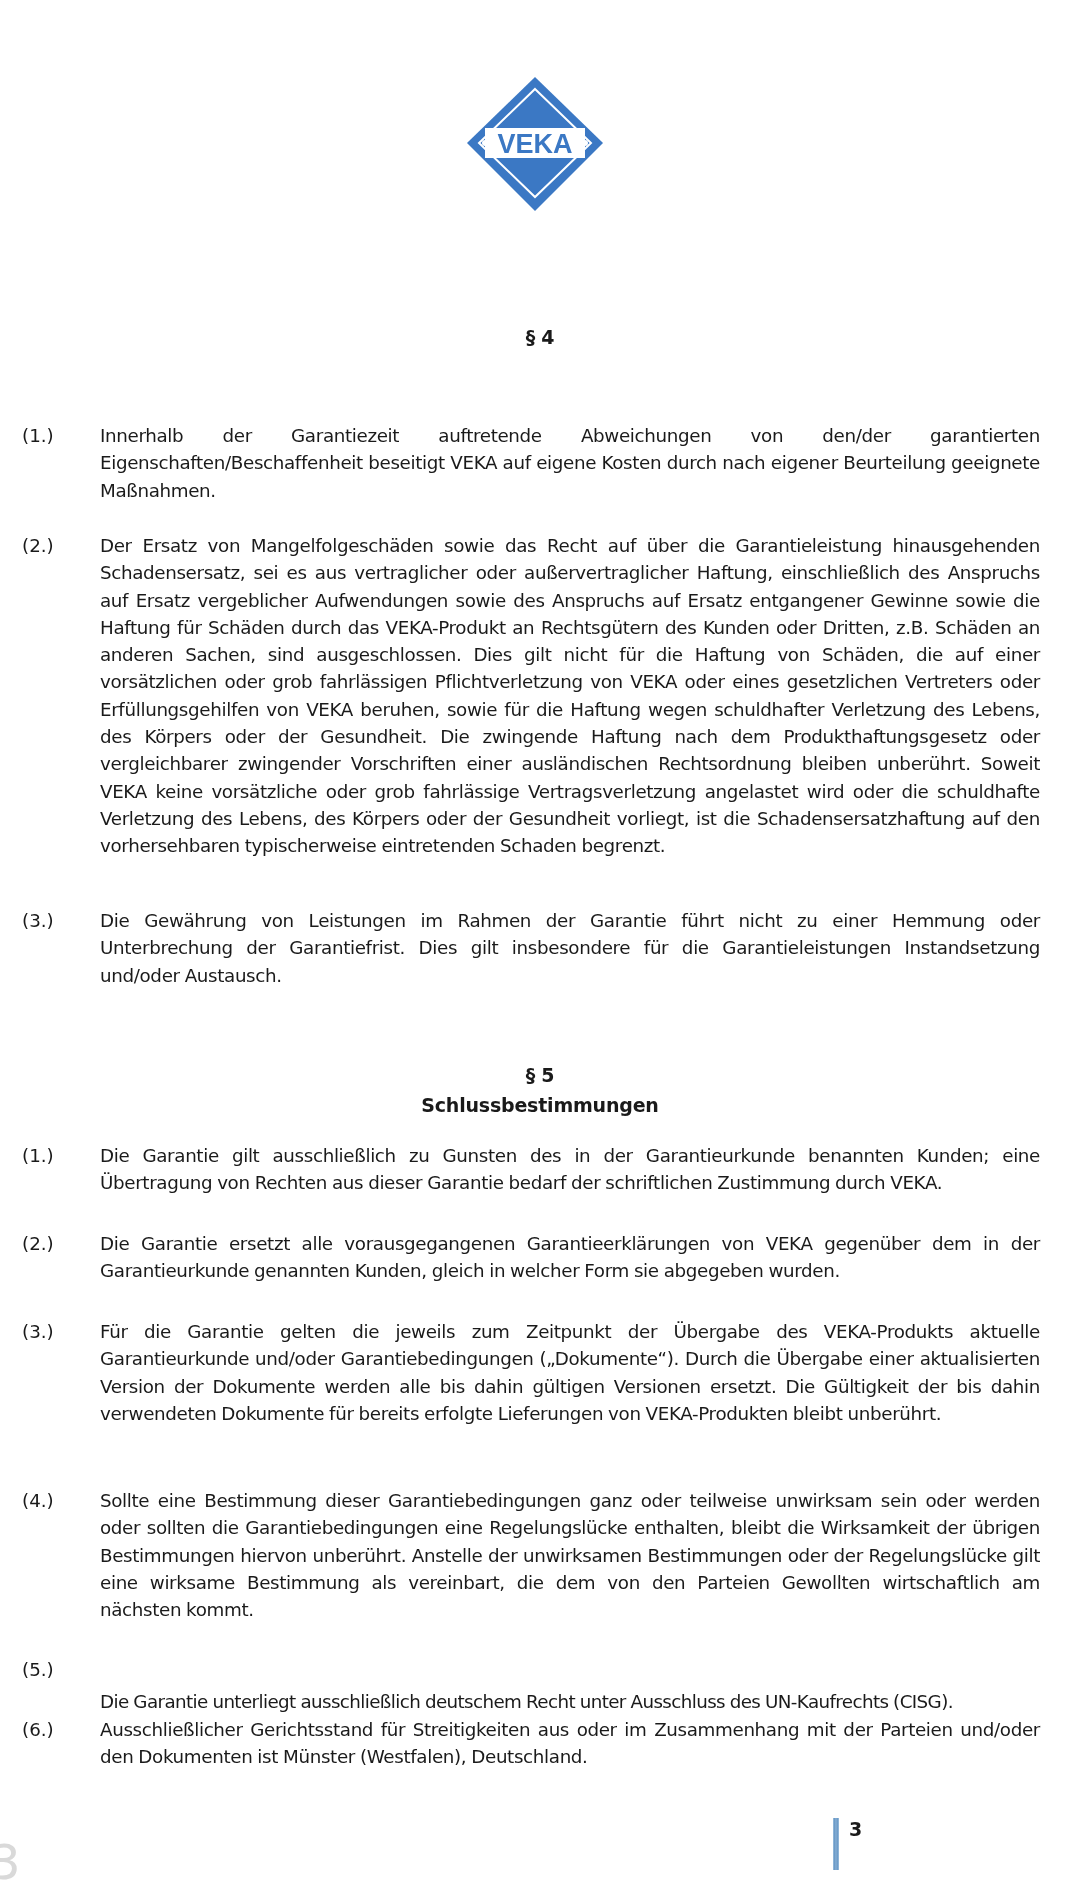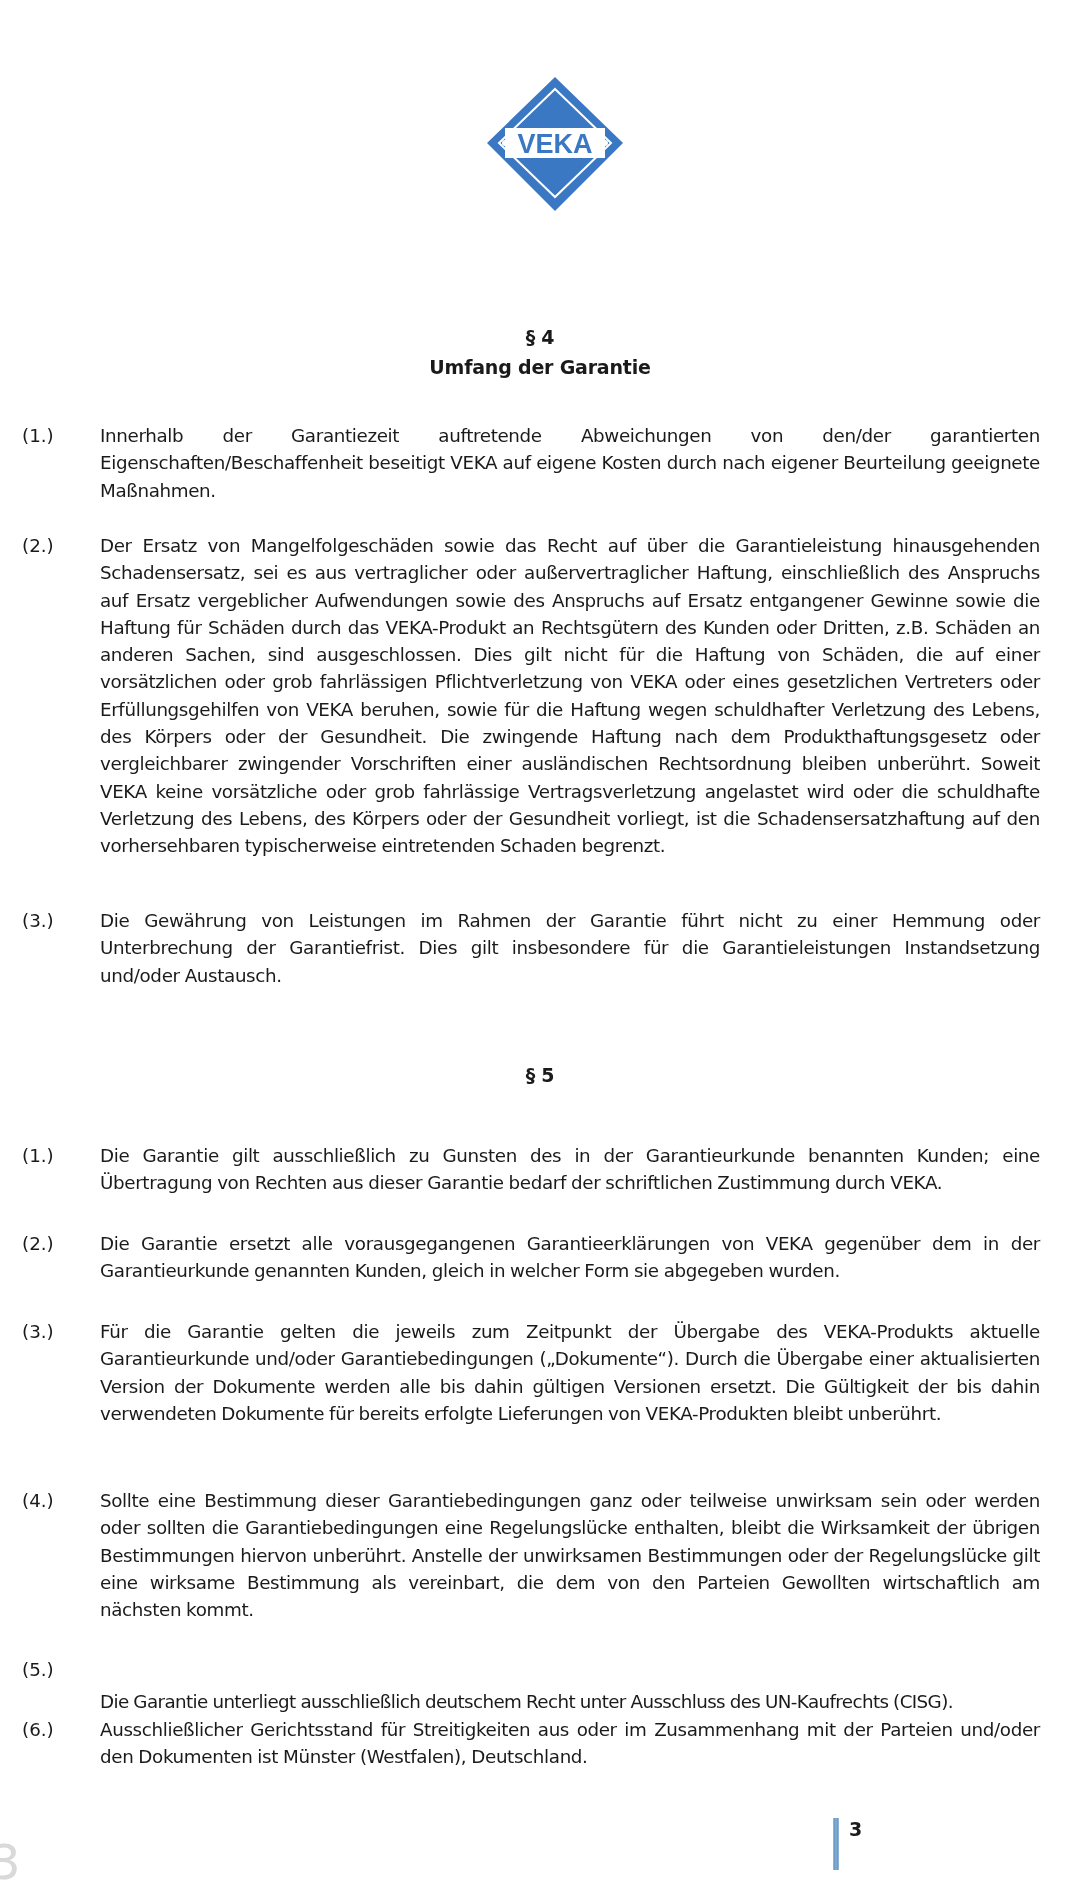--- a/index.html
+++ b/index.html
@@ -10,21 +10,21 @@
     body {
       width: 1080px;
       height: 1884px;
       position: relative;
       overflow: hidden;
       font-family: "DejaVu Sans", sans-serif;
       color: #1a1a1a;
     }
     .logo {
       position: absolute;
-      left: 485px;
+      left: 465px;
       top: 75px;
       width: 140px;
       height: 140px;
     }
     .section-head {
       position: absolute;
       left: 0;
       width: 1080px;
       text-align: center;
       font-weight: bold;
@@ -89,40 +89,40 @@
     <polygon points="70,14 126,68 70,122 14,68" fill="none" stroke="#ffffff" stroke-width="2"></polygon>
     <rect x="20" y="53" width="100" height="30" fill="#ffffff"></rect>
     <circle cx="20" cy="68" r="3" fill="#ffffff"></circle>
     <circle cx="120" cy="68" r="3" fill="#ffffff"></circle>
     <text x="70" y="78" text-anchor="middle" font-family="Liberation Sans, sans-serif" font-weight="bold" font-size="27" fill="#3b78c4">VEKA</text>
   </svg>
 </div>
 
 <div class="section-head" style="top:322px;">
   <div>§ 4</div>
-  <div>Umfang der Garantie</div>
 </div>
 
 <div class="clause" style="top:422px;">
   <span class="num">(1.)</span>
   <div class="text">Innerhalb der Garantiezeit auftretende Abweichungen von den/der garantierten Eigenschaften/Beschaffenheit beseitigt VEKA auf eigene Kosten durch nach eigener Beurteilung geeignete Maßnahmen.</div>
 </div>
 
 <div class="clause" style="top:532px;">
   <span class="num">(2.)</span>
   <div class="text">Der Ersatz von Mangelfolgeschäden sowie das Recht auf über die Garantieleistung hinausgehenden Schadensersatz, sei es aus vertraglicher oder außervertraglicher Haftung, einschließlich des Anspruchs auf Ersatz vergeblicher Aufwendungen sowie des Anspruchs auf Ersatz entgangener Gewinne sowie die Haftung für Schäden durch das VEKA-Produkt an Rechtsgütern des Kunden oder Dritten, z.B. Schäden an anderen Sachen, sind ausgeschlossen. Dies gilt nicht für die Haftung von Schäden, die auf einer vorsätzlichen oder grob fahrlässigen Pflichtverletzung von VEKA oder eines gesetzlichen Vertreters oder Erfüllungsgehilfen von VEKA beruhen, sowie für die Haftung wegen schuldhafter Verletzung des Lebens, des Körpers oder der Gesundheit. Die zwingende Haftung nach dem Produkthaftungsgesetz oder vergleichbarer zwingender Vorschriften einer ausländischen Rechtsordnung bleiben unberührt. Soweit VEKA keine vorsätzliche oder grob fahrlässige Vertragsverletzung angelastet wird oder die schuldhafte Verletzung des Lebens, des Körpers oder der Gesundheit vorliegt, ist die Schadensersatzhaftung auf den vorhersehbaren typischerweise eintretenden Schaden begrenzt.</div>
 </div>
 
 <div class="clause" style="top:907px;">
   <span class="num">(3.)</span>
   <div class="text">Die Gewährung von Leistungen im Rahmen der Garantie führt nicht zu einer Hemmung oder Unterbrechung der Garantiefrist. Dies gilt insbesondere für die Garantieleistungen Instandsetzung und/oder Austausch.</div>
 </div>
 
 <div class="section-head" style="top:1060px;">
   <div>§ 5</div>
+  <div>Schlussbestimmungen</div>
 </div>
 
 <div class="clause" style="top:1142px;">
   <span class="num">(1.)</span>
   <div class="text">Die Garantie gilt ausschließlich zu Gunsten des in der Garantieurkunde benannten Kunden; eine Übertragung von Rechten aus dieser Garantie bedarf der schriftlichen Zustimmung durch VEKA.</div>
 </div>
 
 <div class="clause" style="top:1230px;">
   <span class="num">(2.)</span>
   <div class="text">Die Garantie ersetzt alle vorausgegangenen Garantieerklärungen von VEKA gegenüber dem in der Garantieurkunde genannten Kunden, gleich in welcher Form sie abgegeben wurden.</div>

